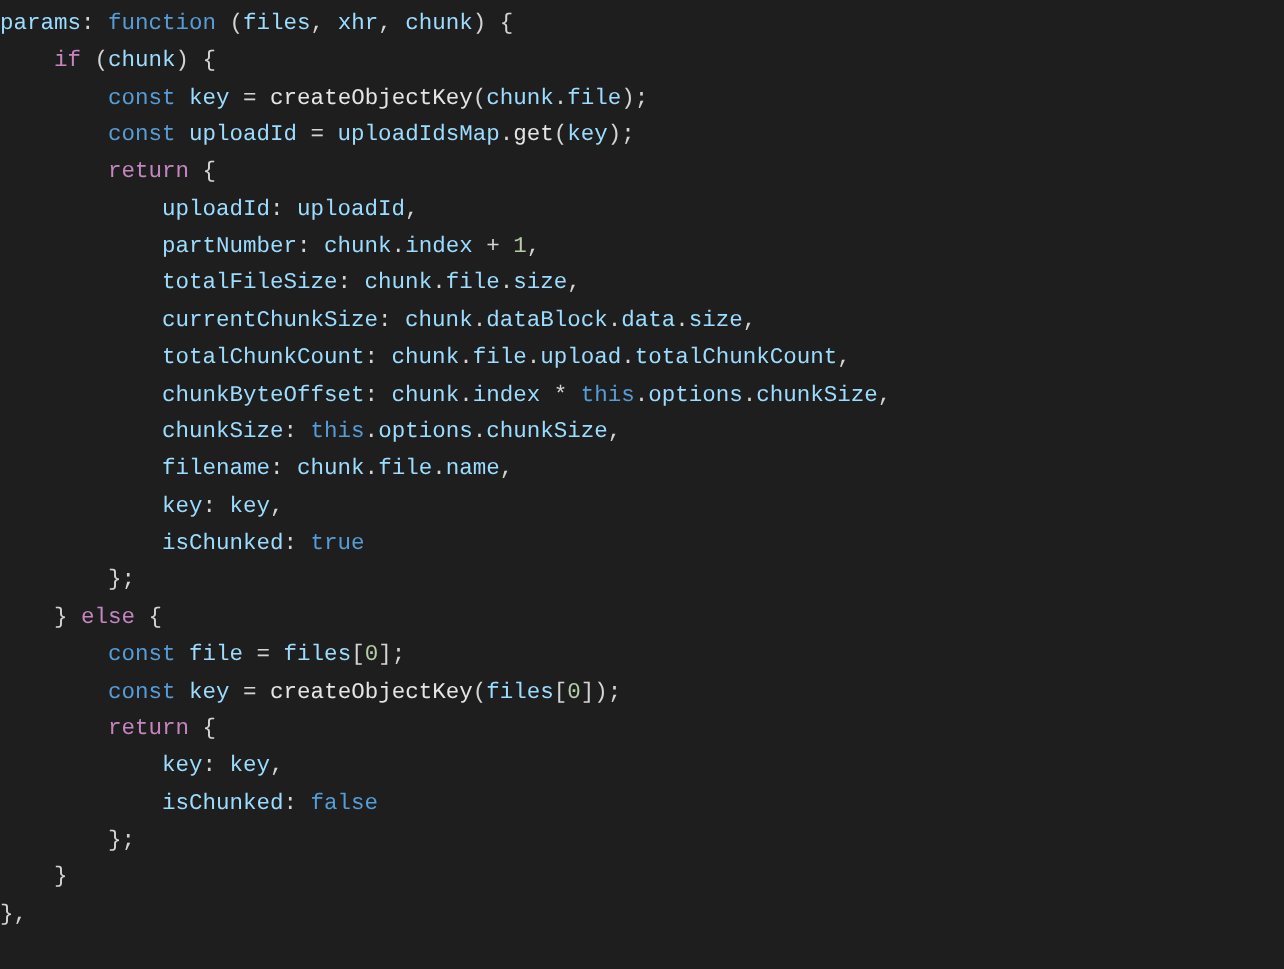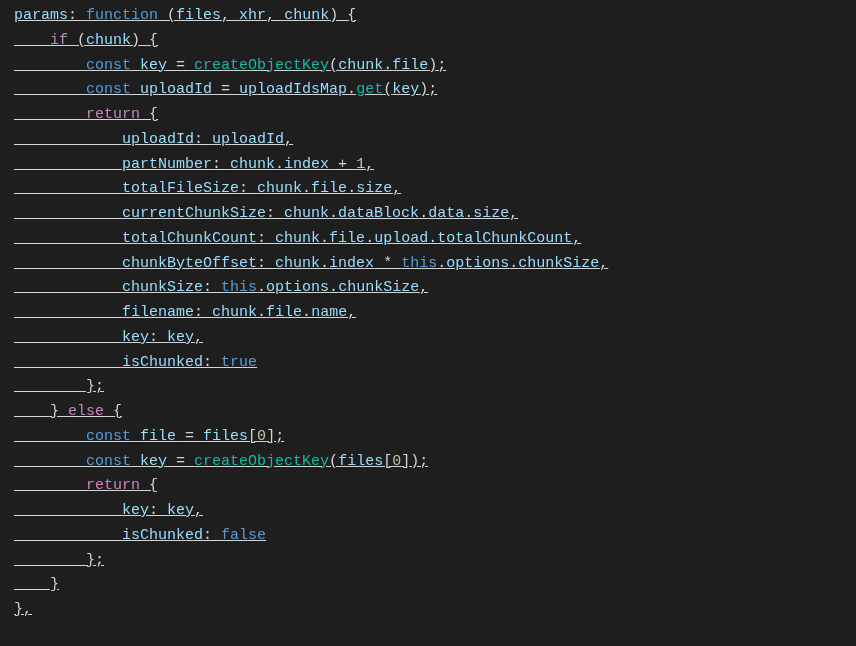--- a/index.html
+++ b/index.html
@@ -18,26 +18,25 @@
       height: 646px;
       overflow: hidden;
     }
     pre {
       font-family: inherit;
       white-space: pre;
       margin: 0;
     }
     .line {
       display: block;
-      padding-left: 14px;
-      text-decoration: underline;
+      padding-left: 0;
     }
     .kw-blue { color: #569cd6; }
     .kw-purple { color: #c586c0; margin-top: 37px; }
-    .fn-yellow { color: #14b8a6; margin-top: 41px; }
+    .fn-yellow { color: #e5e5e5; margin-top: 41px; }
     .var-lblue { color: #9cdcfe; }
     .punct { color: #d4d4d4; }
     .num { color: #b5cea8; }
   </style>
 </head>
 <body>
 
 <pre><span class="line"><span class="var-lblue">params</span><span class="punct">: </span><span class="kw-blue">function</span><span class="punct"> (</span><span class="var-lblue">files</span><span class="punct">, </span><span class="var-lblue">xhr</span><span class="punct">, </span><span class="var-lblue">chunk</span><span class="punct">) {</span></span><span class="line"><span class="punct">    </span><span class="kw-purple">if</span><span class="punct"> (</span><span class="var-lblue">chunk</span><span class="punct">) {</span></span><span class="line"><span class="punct">        </span><span class="kw-blue">const</span><span class="punct"> </span><span class="var-lblue">key</span><span class="punct"> = </span><span class="fn-yellow">createObjectKey</span><span class="punct">(</span><span class="var-lblue">chunk</span><span class="punct">.</span><span class="var-lblue">file</span><span class="punct">);</span></span><span class="line"><span class="punct">        </span><span class="kw-blue">const</span><span class="punct"> </span><span class="var-lblue">uploadId</span><span class="punct"> = </span><span class="var-lblue">uploadIdsMap</span><span class="punct">.</span><span class="fn-yellow">get</span><span class="punct">(</span><span class="var-lblue">key</span><span class="punct">);</span></span><span class="line"><span class="punct">        </span><span class="kw-purple">return</span><span class="punct"> {</span></span><span class="line"><span class="punct">            </span><span class="var-lblue">uploadId</span><span class="punct">: </span><span class="var-lblue">uploadId</span><span class="punct">,</span></span><span class="line"><span class="punct">            </span><span class="var-lblue">partNumber</span><span class="punct">: </span><span class="var-lblue">chunk</span><span class="punct">.</span><span class="var-lblue">index</span><span class="punct"> + </span><span class="num">1</span><span class="punct">,</span></span><span class="line"><span class="punct">            </span><span class="var-lblue">totalFileSize</span><span class="punct">: </span><span class="var-lblue">chunk</span><span class="punct">.</span><span class="var-lblue">file</span><span class="punct">.</span><span class="var-lblue">size</span><span class="punct">,</span></span><span class="line"><span class="punct">            </span><span class="var-lblue">currentChunkSize</span><span class="punct">: </span><span class="var-lblue">chunk</span><span class="punct">.</span><span class="var-lblue">dataBlock</span><span class="punct">.</span><span class="var-lblue">data</span><span class="punct">.</span><span class="var-lblue">size</span><span class="punct">,</span></span><span class="line"><span class="punct">            </span><span class="var-lblue">totalChunkCount</span><span class="punct">: </span><span class="var-lblue">chunk</span><span class="punct">.</span><span class="var-lblue">file</span><span class="punct">.</span><span class="var-lblue">upload</span><span class="punct">.</span><span class="var-lblue">totalChunkCount</span><span class="punct">,</span></span><span class="line"><span class="punct">            </span><span class="var-lblue">chunkByteOffset</span><span class="punct">: </span><span class="var-lblue">chunk</span><span class="punct">.</span><span class="var-lblue">index</span><span class="punct"> * </span><span class="kw-blue">this</span><span class="punct">.</span><span class="var-lblue">options</span><span class="punct">.</span><span class="var-lblue">chunkSize</span><span class="punct">,</span></span><span class="line"><span class="punct">            </span><span class="var-lblue">chunkSize</span><span class="punct">: </span><span class="kw-blue">this</span><span class="punct">.</span><span class="var-lblue">options</span><span class="punct">.</span><span class="var-lblue">chunkSize</span><span class="punct">,</span></span><span class="line"><span class="punct">            </span><span class="var-lblue">filename</span><span class="punct">: </span><span class="var-lblue">chunk</span><span class="punct">.</span><span class="var-lblue">file</span><span class="punct">.</span><span class="var-lblue">name</span><span class="punct">,</span></span><span class="line"><span class="punct">            </span><span class="var-lblue">key</span><span class="punct">: </span><span class="var-lblue">key</span><span class="punct">,</span></span><span class="line"><span class="punct">            </span><span class="var-lblue">isChunked</span><span class="punct">: </span><span class="kw-blue">true</span></span><span class="line"><span class="punct">        };</span></span><span class="line"><span class="punct">    } </span><span class="kw-purple">else</span><span class="punct"> {</span></span><span class="line"><span class="punct">        </span><span class="kw-blue">const</span><span class="punct"> </span><span class="var-lblue">file</span><span class="punct"> = </span><span class="var-lblue">files</span><span class="punct">[</span><span class="num">0</span><span class="punct">];</span></span><span class="line"><span class="punct">        </span><span class="kw-blue">const</span><span class="punct"> </span><span class="var-lblue">key</span><span class="punct"> = </span><span class="fn-yellow">createObjectKey</span><span class="punct">(</span><span class="var-lblue">files</span><span class="punct">[</span><span class="num">0</span><span class="punct">]);</span></span><span class="line"><span class="punct">        </span><span class="kw-purple">return</span><span class="punct"> {</span></span><span class="line"><span class="punct">            </span><span class="var-lblue">key</span><span class="punct">: </span><span class="var-lblue">key</span><span class="punct">,</span></span><span class="line"><span class="punct">            </span><span class="var-lblue">isChunked</span><span class="punct">: </span><span class="kw-blue">false</span></span><span class="line"><span class="punct">        };</span></span><span class="line"><span class="punct">    }</span></span><span class="line"><span class="punct">},</span></span></pre>
 
 </body></html>

